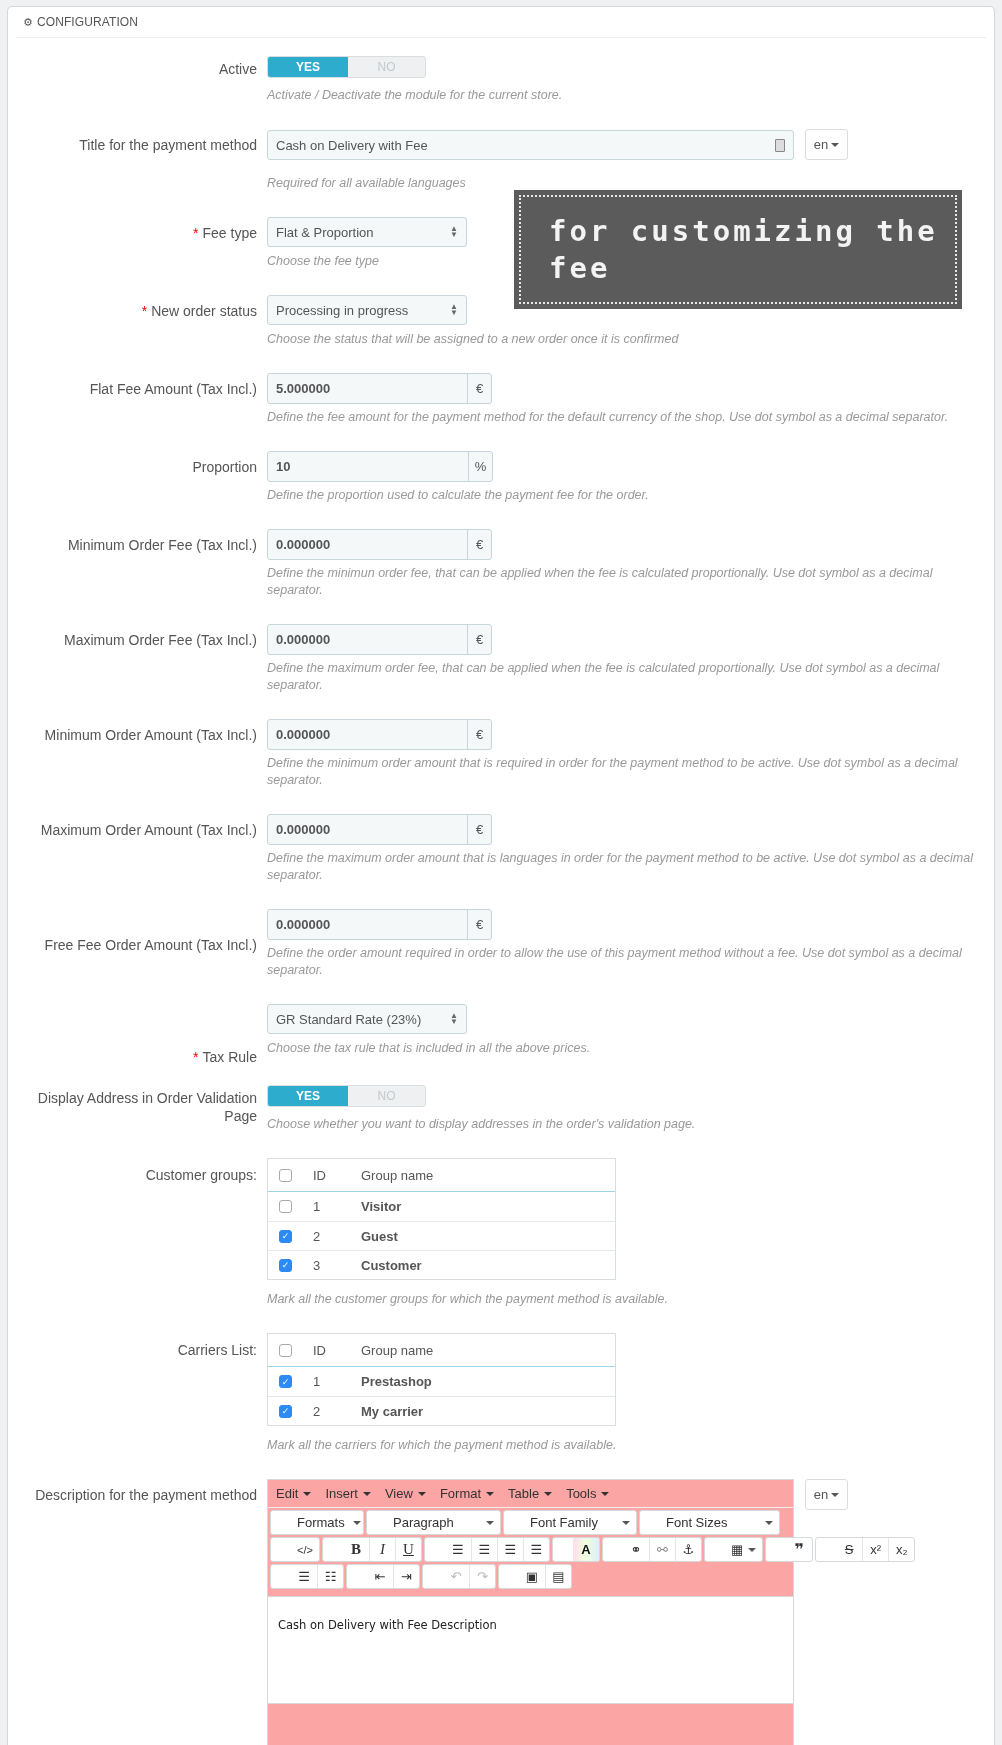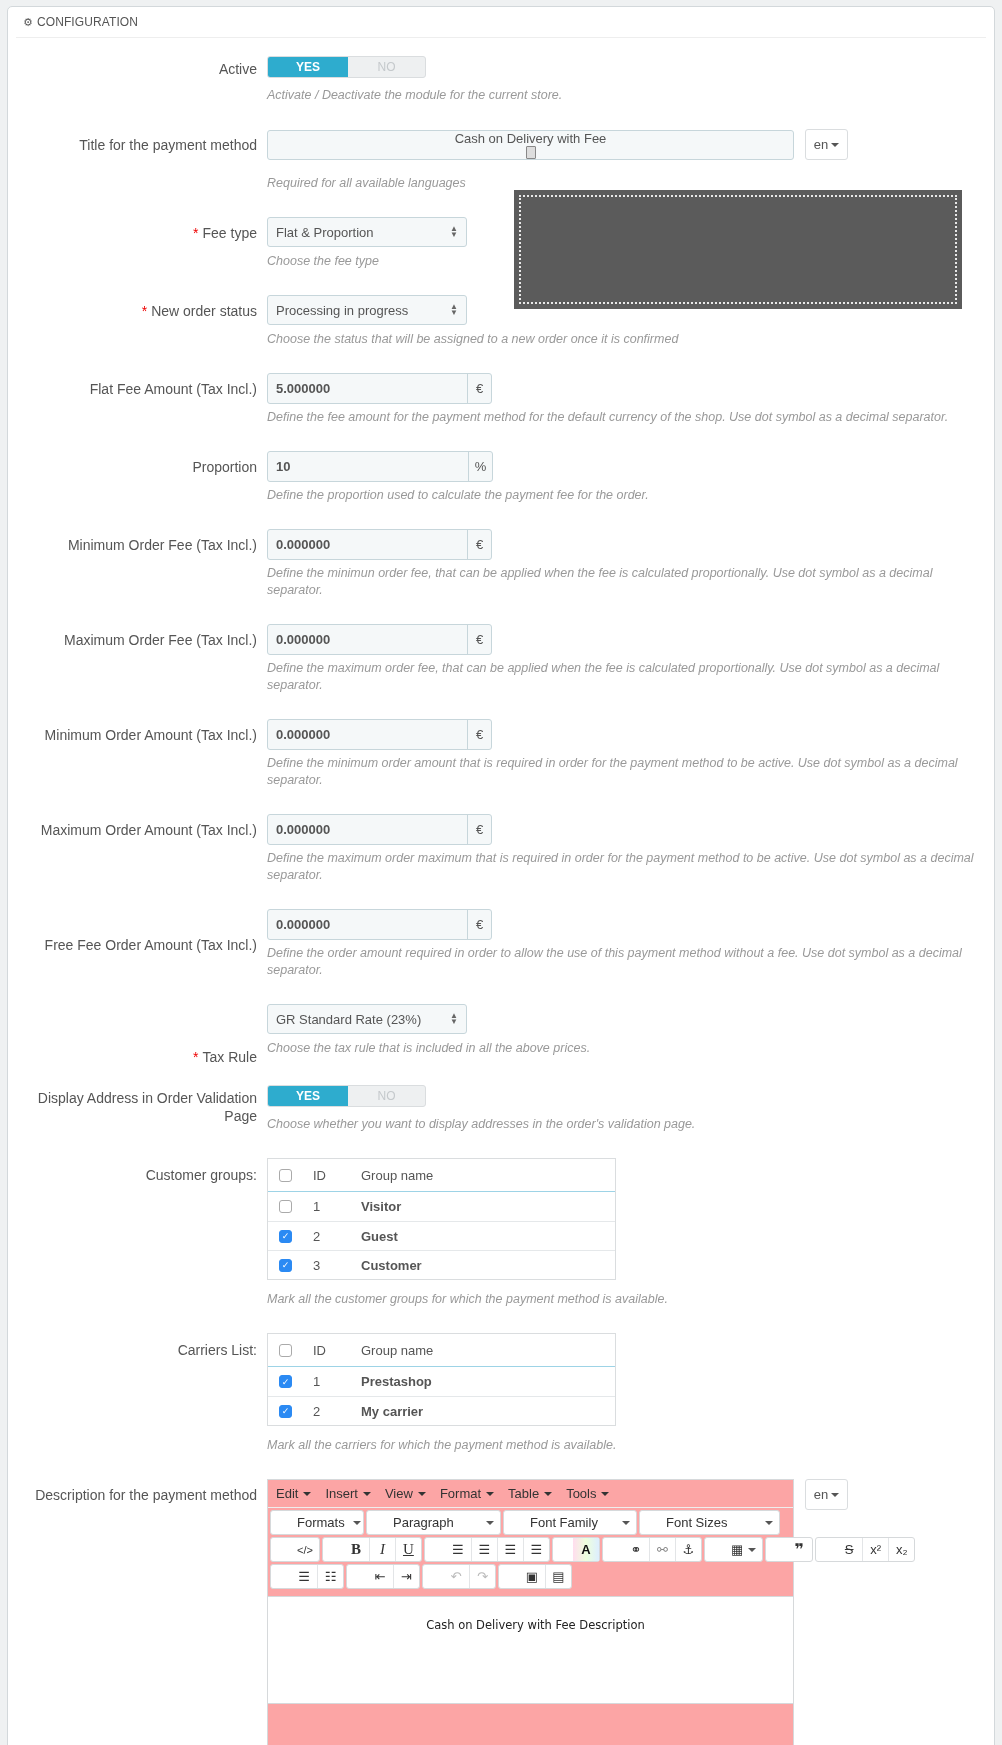--- a/index.html
+++ b/index.html
@@ -31,21 +31,21 @@
 
   .toggle {
     position: absolute; left: 267px; width: 159px; height: 22px; border-radius: 3px; overflow: hidden;
     background: #eef0f1; border: 1px solid #dadddf; display: flex; font-size: 12px; font-weight: bold;
   }
   .toggle .yes { width: 80px; background: #2eacce; color: #fff; display: flex; align-items: center; justify-content: center; }
   .toggle .no { flex: 1; color: #c5c9cc; display: flex; align-items: center; justify-content: center; font-weight: normal; }
 
   .text-input {
     position: absolute; left: 267px; height: 30px; background: #f5f8f9; border: 1px solid #c7d6db; border-radius: 3px;
-    font-size: 13px; color: #555; padding: 0 8px; display: flex; align-items: center; flex-direction: column;
+    font-size: 13px; color: #555; padding: 0 8px; display: flex; align-items: center;
   }
   .lang-btn {
     position: absolute; width: 43px; height: 31px; border: 1px solid #dadddf; border-radius: 3px; background: #fff;
     font-size: 13px; color: #555; display: flex; align-items: center; justify-content: center; gap: 3px;
   }
   .caret { display: inline-block; width: 0; height: 0; border-left: 4px solid transparent; border-right: 4px solid transparent; border-top: 4px solid #555; }
 
   .select {
     position: absolute; left: 267px; width: 200px; height: 30px; background: #f5f8f9; border: 1px solid #c7d6db; border-radius: 3px;
     font-size: 13px; color: #555; padding: 0 8px; display: flex; align-items: center; justify-content: space-between;
@@ -86,21 +86,21 @@
   .menubar { height: 28px; display: flex; align-items: center; gap: 14px; padding-left: 8px; font-size: 13px; color: #333; border-bottom: 1px solid #eee; }
   .menubar .mi { display: flex; align-items: center; gap: 5px; }
   .menubar .caret { border-top-color: #333; }
   .tb-row { display: flex; gap: 2px; padding: 2px 2px 0 2px; height: 27px; align-items: stretch; }
   .tb-group { display: flex; border: 1px solid #d6d9db; border-radius: 3px; background: #fff; }
   .tb-btn { min-width: 26px; padding: 0 6px; display: flex; align-items: center; justify-content: center; font-size: 13px; color: #333; border-left: 1px solid #e3e5e7; }
   .tb-btn:first-child { border-left: none; margin-left: 20px; }
   .tb-btn.dd { justify-content: space-between; gap: 8px; }
   .tb-btn.disabled { color: #bbb; }
   .content-area { position: absolute; left: 0; right: 0; top: 116px; height: 108px; background: #fff; border-top: 1px solid #d6d9db; border-bottom: 1px solid #d6d9db;
-    font-family: "DejaVu Sans", sans-serif; font-size: 11.5px; color: #222; padding: 21px 0 0 10px; text-align: center; }
+    font-family: "DejaVu Sans", sans-serif; font-size: 11.5px; color: #222; padding: 21px 0 0 10px; }
   .statusbar { position: absolute; left: 0; right: 0; bottom: 0; height: 38px; padding: 10px 0 0 10px; font-family: "DejaVu Sans", sans-serif; font-size: 13px; color: #333; }
 </style>
 </head>
 <body>
 
 <div class="panel">
   <div class="panel-header">
     <span class="gear">⚙</span>
     <span>CONFIGURATION</span>
   </div>
@@ -119,20 +119,21 @@
   <span style="display:inline-block;width:10px;height:13px;border:1px solid #888;border-radius:1px;background:#ddd;"></span>
 </div>
 <div class="lang-btn" style="left:805px; top:129px;">
   <span>en</span>
     <span class="caret"></span>
 </div>
 <div class="help" style="top:175px;">Required for all available languages</div>
 
 <div class="banner">
   <div class="banner-inner">
+    <div>for customizing the fee</div>
   </div>
 </div>
 
 <div class="lbl" style="top:224px;"><span class="req">*</span><span>Fee type</span></div>
 <div class="select" style="top:217px;">
   <span>Flat &amp; Proportion</span>
   <span class="updown">
       <span>▲</span>
       <span>▼</span>
     </span>
@@ -182,21 +183,21 @@
   <div class="val">0.000000</div>
   <div class="addon">€</div>
 </div>
 <div class="help" style="top:755px;">Define the minimum order amount that is required in order for the payment method to be active. Use dot symbol as a decimal separator.</div>
 
 <div class="lbl" style="top:821px;">Maximum Order Amount (Tax Incl.)</div>
 <div class="input-group" style="top:814px;">
   <div class="val">0.000000</div>
   <div class="addon">€</div>
 </div>
-<div class="help" style="top:850px;">Define the maximum order maximum that is required in order for the payment method to be active. Use dot symbol as a decimal separator.</div>
+<div class="help" style="top:850px;">Define the maximum order amount that is languages in order for the payment method to be active. Use dot symbol as a decimal separator.</div>
 
 <div class="lbl" style="top:936px;margin-left:44px;">Free Fee Order Amount (Tax Incl.)</div>
 <div class="input-group" style="top:909px;">
   <div class="val">0.000000</div>
   <div class="addon">€</div>
 </div>
 <div class="help" style="top:945px;">Define the order amount required in order to allow the use of this payment method without a fee. Use dot symbol as a decimal separator.</div>
 
 <div class="lbl" style="top:1048px;"><span class="req">*</span><span>Tax Rule</span></div>
 <div class="select" style="top:1004px;">

